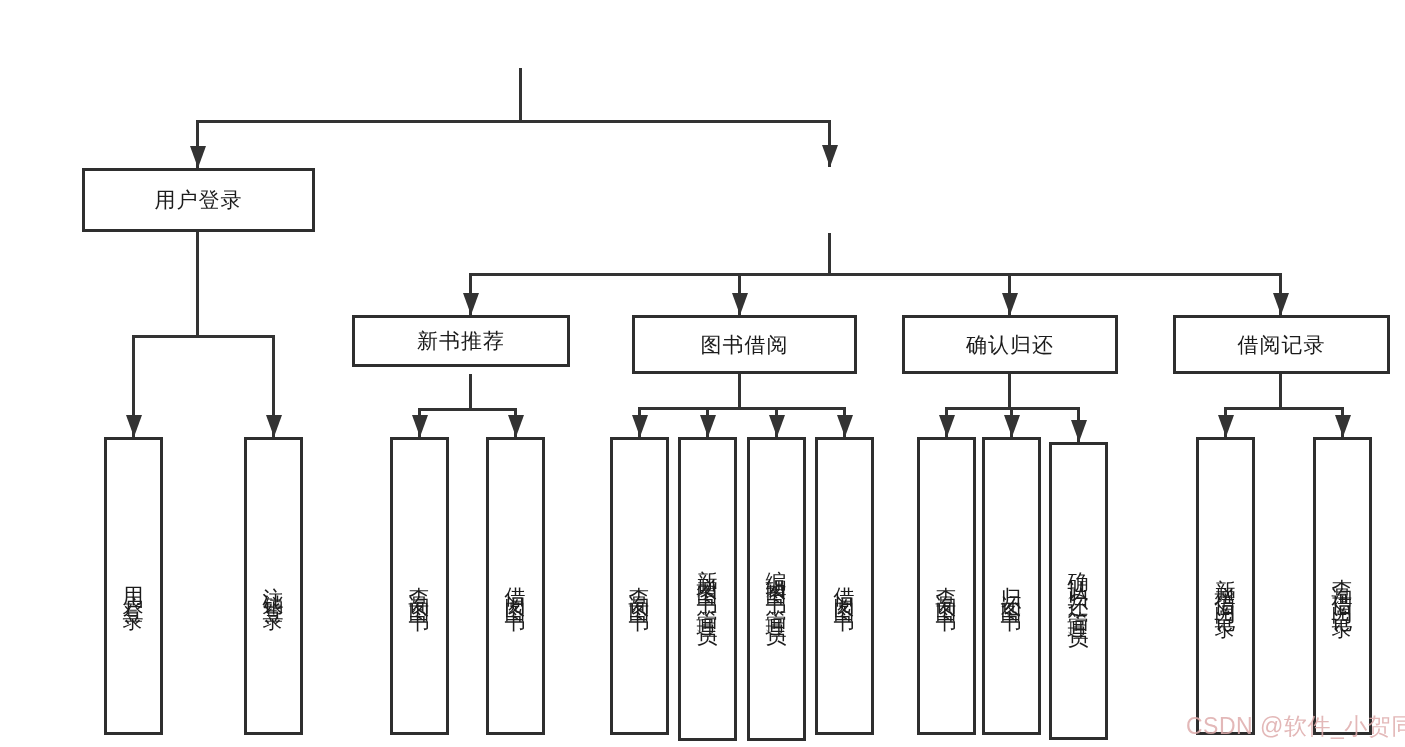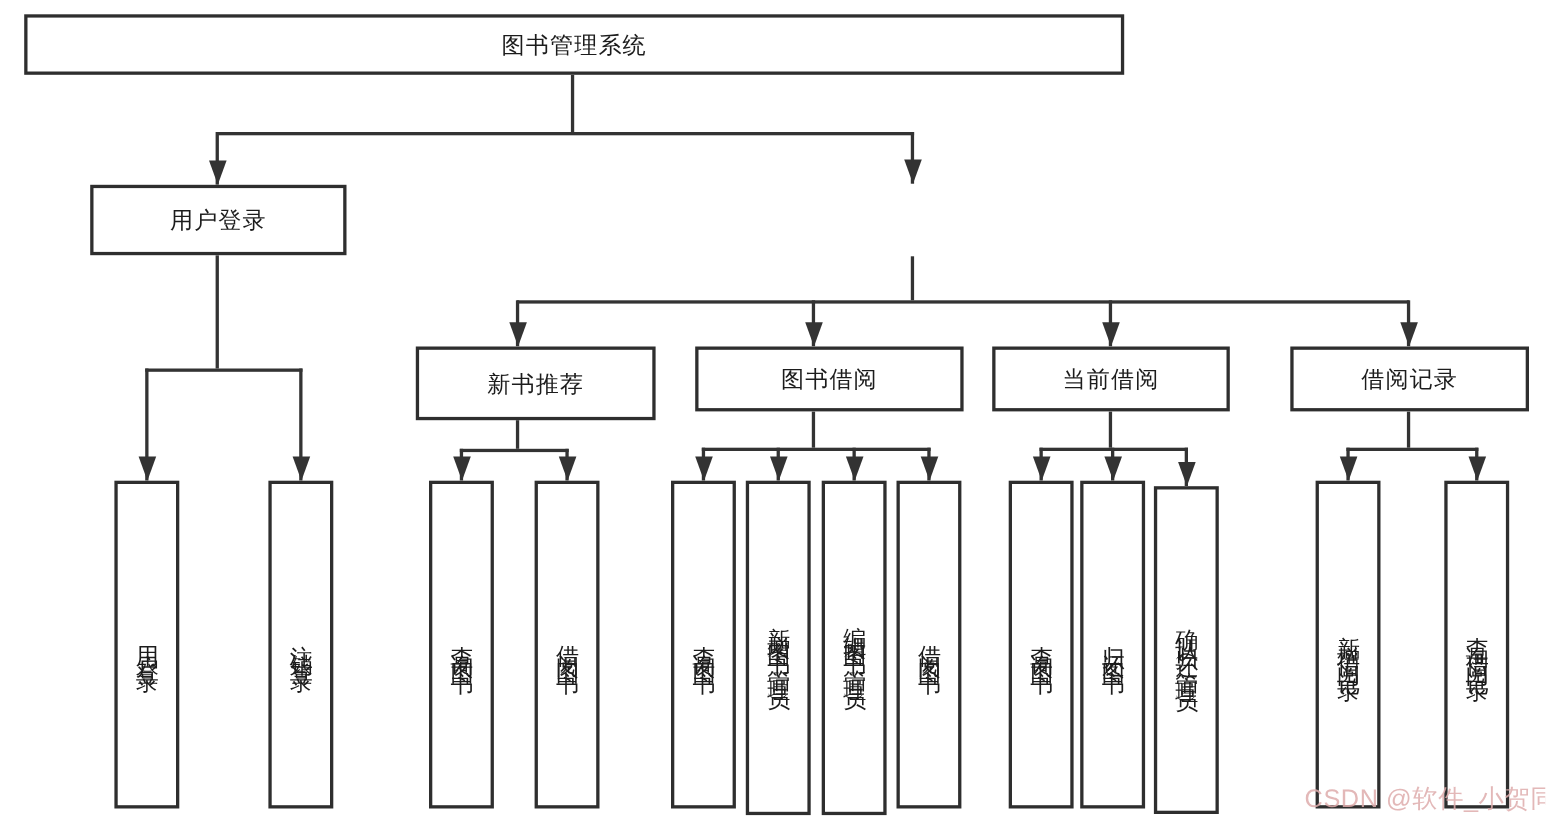--- a/index.html
+++ b/index.html
@@ -37,30 +37,29 @@
   .watermark{
     position:absolute;left:1186px;top:711px;font-size:23px;letter-spacing:0.5px;
     color:rgba(222,172,172,0.85);z-index:4;white-space:nowrap;
   }
 </style>
 </head>
 <body>
 
 <div class="canvas">
 
-  <div class="hub" style="left:22px;top:13px;width:1000px;height:55px;">图书管理系统</div>
 
   <div class="hub" style="left:82px;top:168px;width:233px;height:64px;">用户登录</div>
 
 
-  <div class="hub" style="left:378px;top:315px;width:218px;height:67px;">新书推荐</div>
+  <div class="hub" style="left:352px;top:315px;width:218px;height:52px;">新书推荐</div>
 
-  <div class="hub" style="left:632px;top:315px;width:244px;height:59px;">图书借阅</div>
+  <div class="hub" style="left:632px;top:315px;width:225px;height:59px;">图书借阅</div>
 
-  <div class="hub" style="left:902px;top:315px;width:216px;height:59px;">当前借阅</div>
+  <div class="hub" style="left:902px;top:315px;width:216px;height:59px;">确认归还</div>
 
   <div class="hub" style="left:1173px;top:315px;width:217px;height:59px;">借阅记录</div>
 
   <div class="leaf" style="left:104px;">用户登录</div>
 
   <div class="leaf" style="left:244px;">注销登录</div>
 
   <div class="leaf" style="left:390px;">查询图书</div>
 
   <div class="leaf" style="left:486px;">借阅图书</div>

